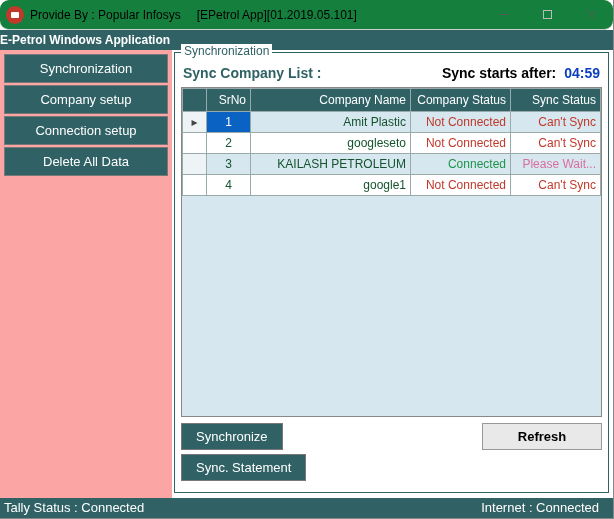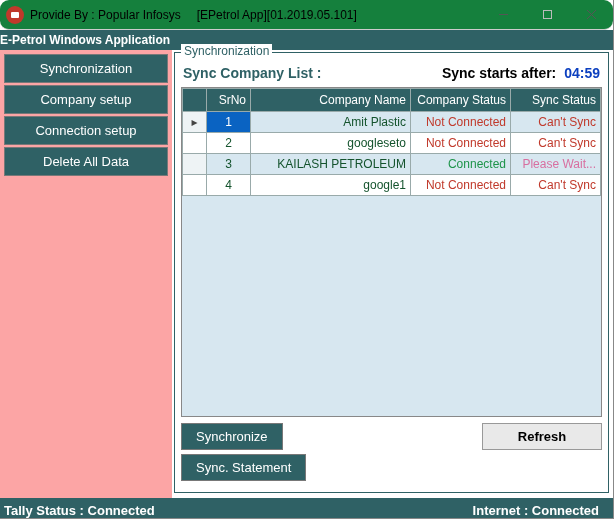--- a/index.html
+++ b/index.html
@@ -35,21 +35,21 @@
   tr.sel td.srno{ background:#0a63c2; color:#fff;}
   td.status{color:#c0392b;}
   td.status.ok{color:#1e944a;}
   td.syncs{color:#c0392b;}
   td.syncs.wait{color:#d86fa0;}
   .gridfill{flex:1; background:#D7E7F0; border-top:none;}
   .btnrow{ display:flex; gap:22px; padding:4px 6px;}
   .actbtn{ background:#2F6165; color:#fff; border:1px solid #787878; font-size:13px; padding:5px 14px; cursor:pointer;}
   .refbtn{ margin-left:auto; background:#e9e9e9; color:#000; border:1px solid #999; font-size:13px; font-weight:bold; padding:5px 0; width:120px; cursor:pointer;}
   .btnrow2{padding:0 6px 6px 6px;}
-  .statusbar{ background:#2F6165; color:#fff; font-size:13px; display:flex; padding:2px 4px; height:22px; align-items:flex-end;font-weight:bold;}
+  .statusbar{ background:#2F6165; color:#fff; font-size:13px; display:flex; padding:2px 4px; height:22px; align-items:flex-start;}
   .statusbar .r{margin-left:auto; margin-right:10px;}
 </style>
 </head>
 <body>
 
 <div class="titlebar">
   <div class="appicon">
     <svg viewBox="0 0 10 10">
         <rect x="1" y="2" width="8" height="6" rx="1"></rect>
       </svg>

